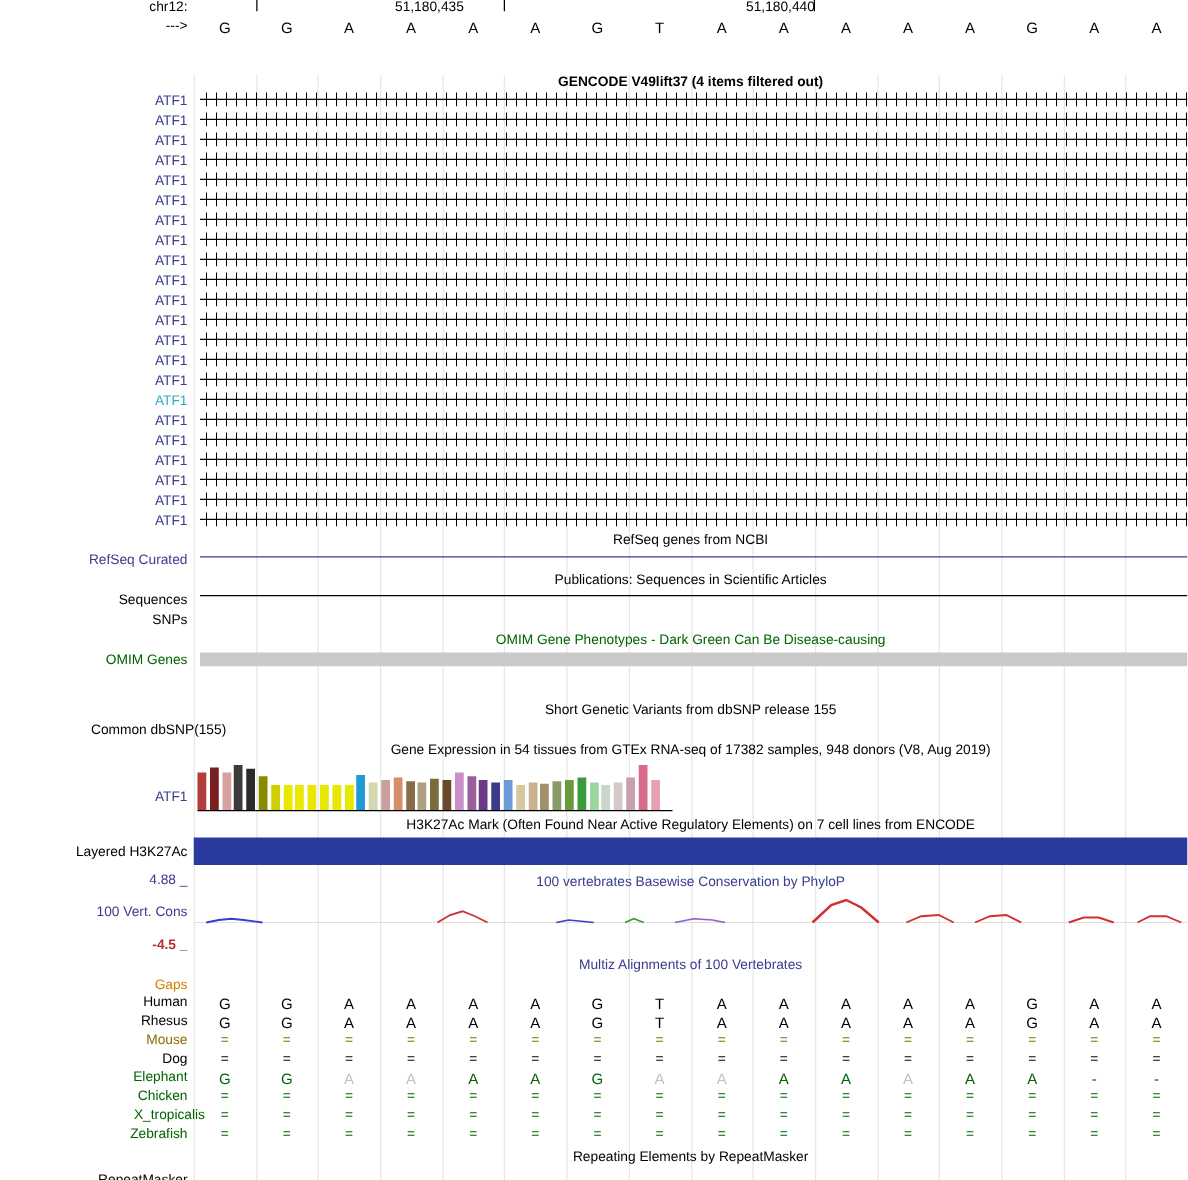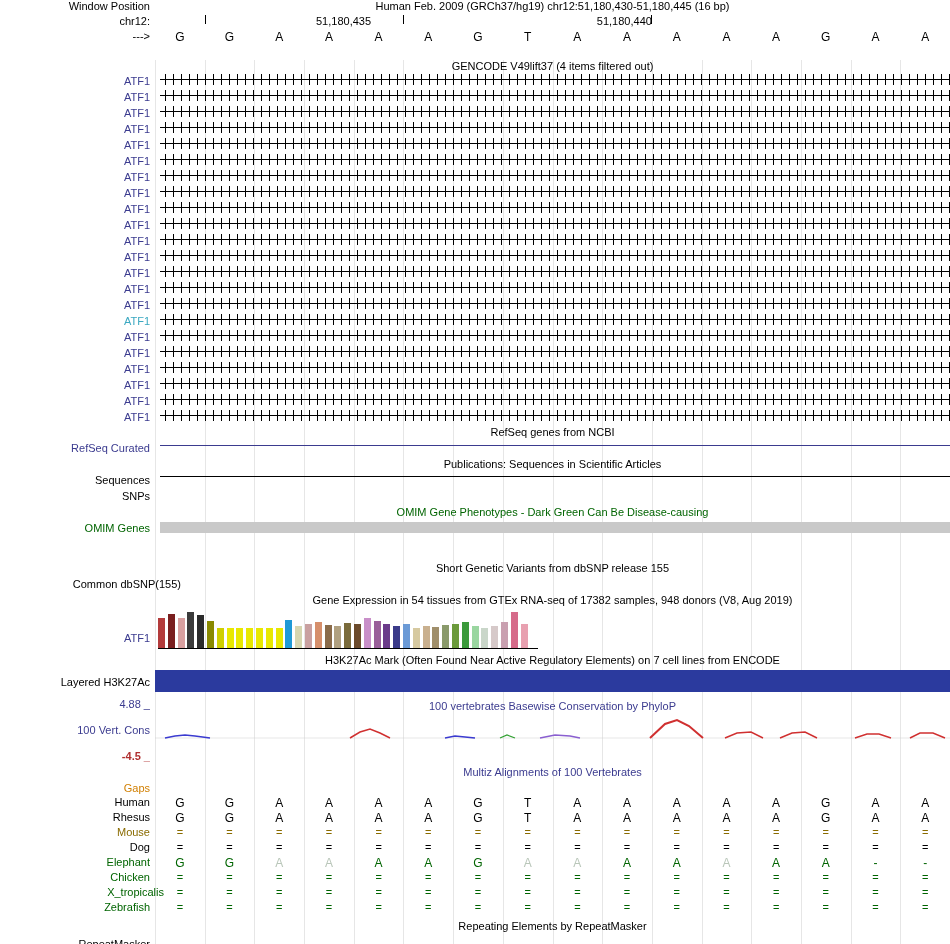--- a/index.html
+++ b/index.html
@@ -85,24 +85,20 @@
     <div style="left: 602.188px;"></div>
     <div style="left: 651.875px;"></div>
     <div style="left: 701.562px;"></div>
     <div style="left: 751.25px;"></div>
     <div style="left: 800.938px;"></div>
     <div style="left: 850.625px;"></div>
     <div style="left: 900.312px;"></div>
   </div>
 
 <div id="header">
-  <div class="hdr-line">
-    <div class="hdr-lbl">Window Position</div>
-    <div class="hdr-val">Human Feb. 2009 (GRCh37/hg19)   chr12:51,180,430-51,180,445 (16 bp)</div>
-  </div>
   <div class="hdr-line" id="ruler">
     <div class="hdr-lbl">chr12:</div>
   <div class="tick" style="left: 402.938px;"></div>
       <div class="ticklab" style="left: 316px; width: 70px; text-align: left;">51,180,435</div>
       <div class="tick" style="left: 651.375px;"></div>
       <div class="ticklab" style="left: 581.875px; width: 70px; text-align: right;">51,180,440</div>
       <div class="tick" style="left: 205px;"></div>
     </div>
   <div class="hdr-line baserow" id="baserow">
     <div class="hdr-lbl">---&gt;</div>
@@ -118,21 +114,21 @@
       <div class="base" style="left: 618.031px;">A</div>
       <div class="base" style="left: 667.719px;">A</div>
       <div class="base" style="left: 717.406px;">A</div>
       <div class="base" style="left: 767.094px;">A</div>
       <div class="base" style="left: 816.781px;">G</div>
       <div class="base" style="left: 866.469px;">A</div>
       <div class="base" style="left: 916.156px;">A</div>
     </div>
 </div>
 
-<div style="position:relative;height:14px;">
+<div style="position:relative;height:14px;font-weight:bold;">
   <div class="sect-title">GENCODE V49lift37 (4 items filtered out)</div>
 </div>
 <div id="gencode-rows">
     <div class="chevrow">
       <div class="lbl">ATF1</div>
       <div class="chevline"></div>
       <div class="chev" style="height: 11px;"></div>
     </div>
     <div class="chevrow">
       <div class="lbl">ATF1</div>

